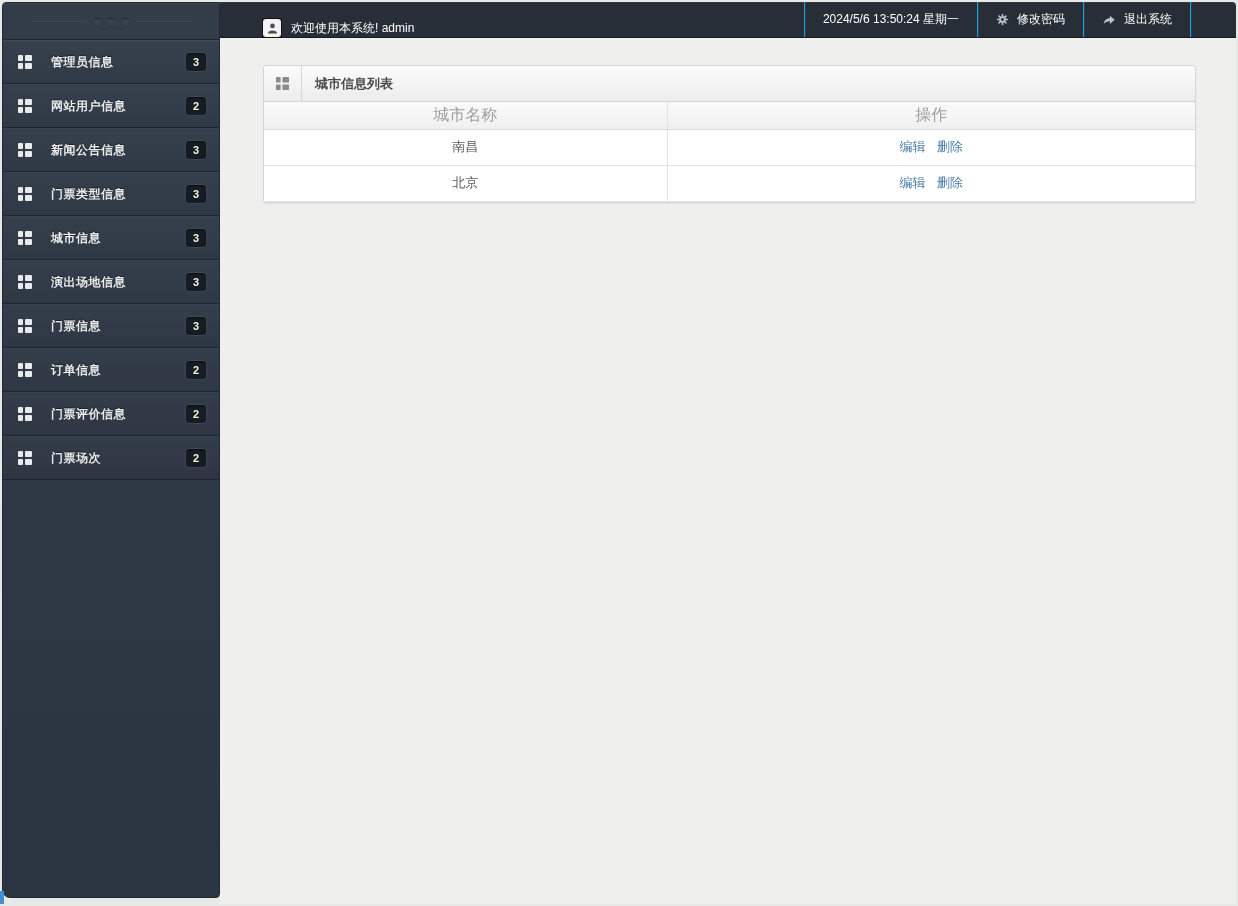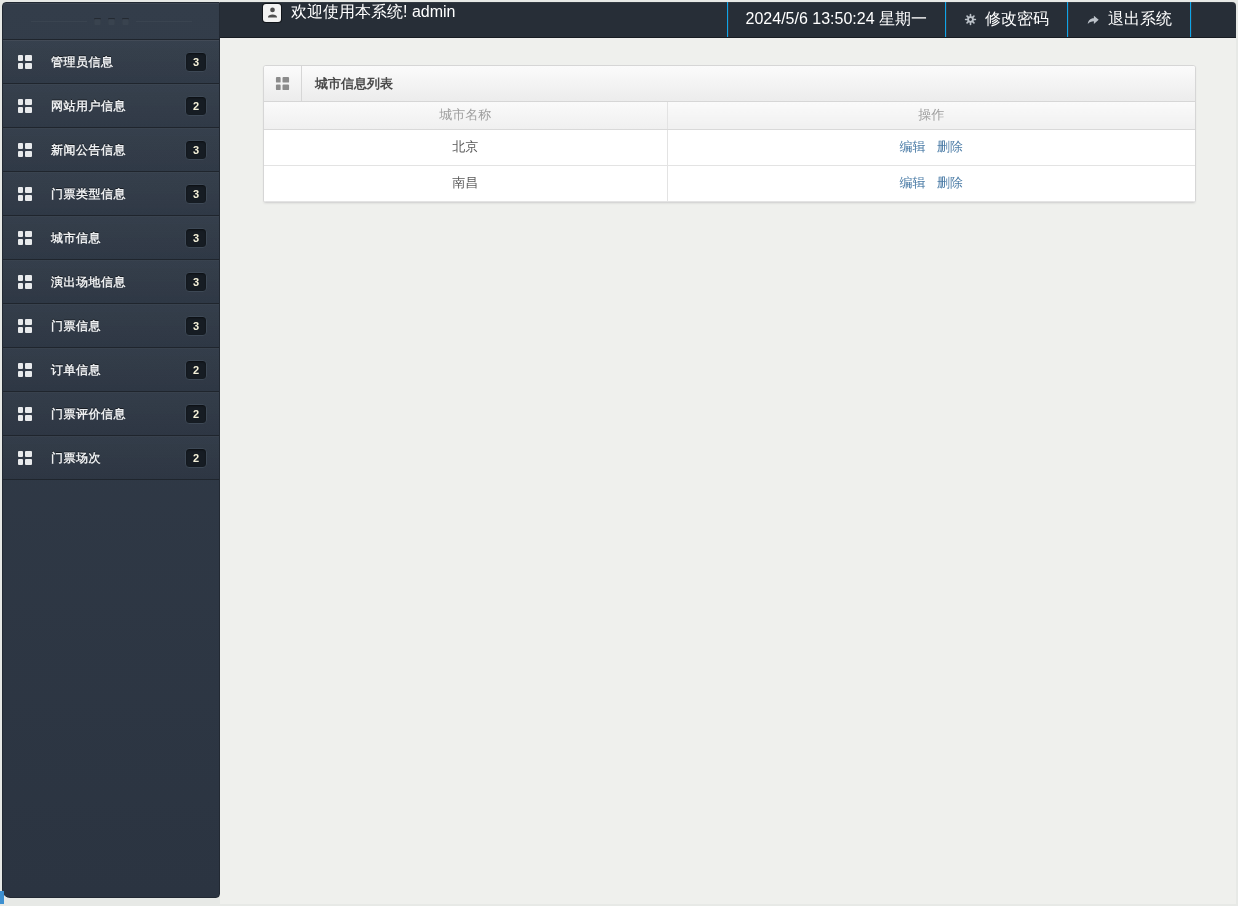--- a/index.html
+++ b/index.html
@@ -49,21 +49,21 @@
     box-shadow: inset 0 1px 2px rgba(0,0,0,.5);
   }
   .blue-accent { position:absolute; left:0; bottom:2px; width:4px; height:13px; background:#3e90d0; }
 
   
   .topbar {
     position:absolute; left:220px; right:2px; top:2px; height:36px;
     background:#272e37; border-radius:0 4px 0 0;
     border-bottom:1px solid #171c22;
     box-shadow: inset 0 1px 0 rgba(255,255,255,.06);
-    display:flex; align-items:flex-start; color:#fff; font-size:16px;
+    display:flex; align-items:flex-end; color:#fff; font-size:12px;
   }
   .welcome { display:flex; align-items:center; gap:10px; padding-left:43px; flex:1; }
   .avatar {
     width:18px; height:18px; background:#f2f2f2; border-radius:3px;
     display:flex; align-items:center; justify-content:center;
     box-shadow:0 0 0 1px #11151a;
   }
   .hsec {
     height:100%; display:flex; align-items:center; justify-content:center;
     padding:0 18px; gap:8px; border-left:1px solid #0ea5e9;
@@ -93,21 +93,21 @@
     width:38px; display:flex; align-items:center; justify-content:center;
     border-right:1px solid #d6d6d6; color:#8b8b8b;
   }
   .panel-title {
     display:flex; align-items:center; padding-left:13px;
     font-size:13px; font-weight:bold; color:#4a4a4a;
   }
   table.city-table { width:100%; border-collapse:collapse; table-layout:fixed; }
   .city-table th {
     height:27px; background:linear-gradient(#fafafa,#f0f0f0);
-    color:#9e9e9e; font-size:13px; font-weight:normal;
+    color:#9e9e9e; font-size:16px; font-weight:normal;
     border-bottom:1px solid #d9d9d9; text-align:center;
   }
   .city-table th.col-city, .city-table td.cell-city { border-right:1px solid #e3e3e3; }
   .city-table th.col-city { width:43.3%; }
   .city-table td {
     height:36px; text-align:center; font-size:13px; color:#5a5a5a;
     border-bottom:1px solid #e3e3e3; background:#fff;
   }
   .op-link { color:#4a7ba6; text-decoration:none; margin:0 4px; cursor:pointer; }
   .panel-footer {
@@ -292,28 +292,28 @@
 
       <table class="city-table">
         <thead>
           <tr>
             <th class="col-city">城市名称</th>
             <th>操作</th>
           </tr>
         </thead>
         <tbody>
           <tr>
-            <td class="cell-city">北京</td>
+            <td class="cell-city">南昌</td>
             <td>
               <a class="op-link">编辑</a>
               <a class="op-link">删除</a>
             </td>
           </tr>
           <tr>
-            <td class="cell-city">南昌</td>
+            <td class="cell-city">北京</td>
             <td>
               <a class="op-link">编辑</a>
               <a class="op-link">删除</a>
             </td>
           </tr>
         </tbody>
       </table>
 
     </div>
   </div>

